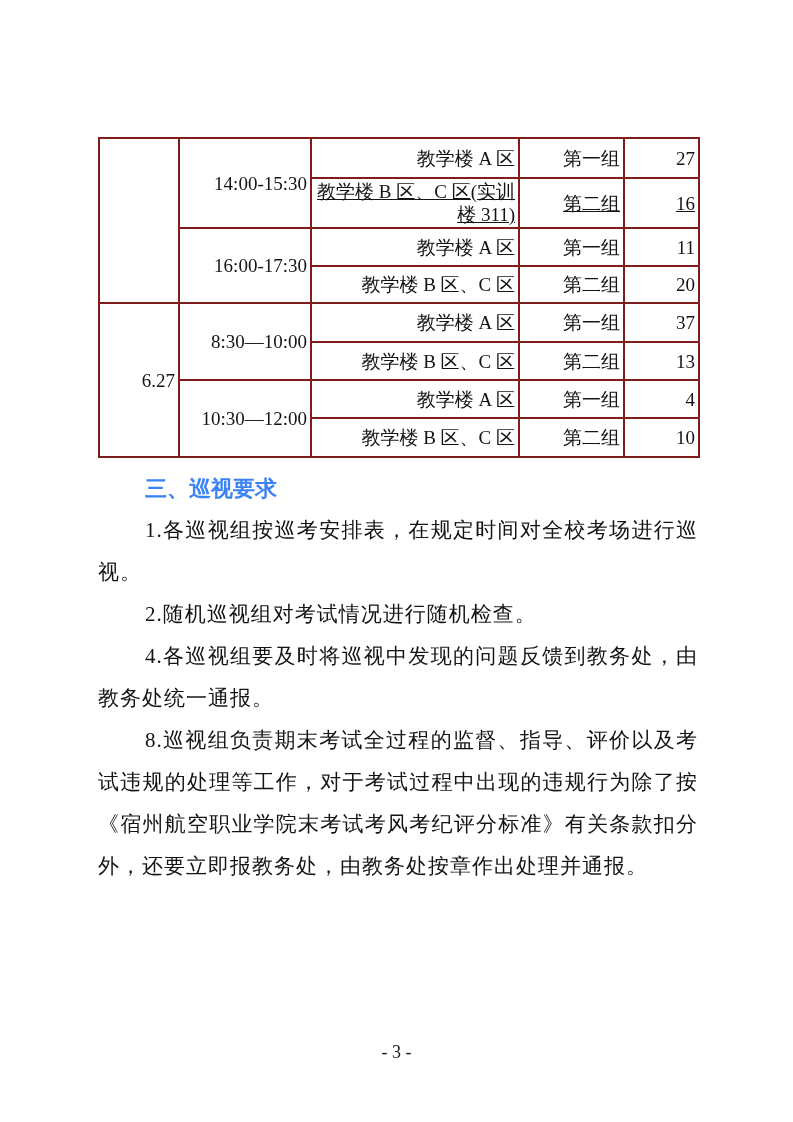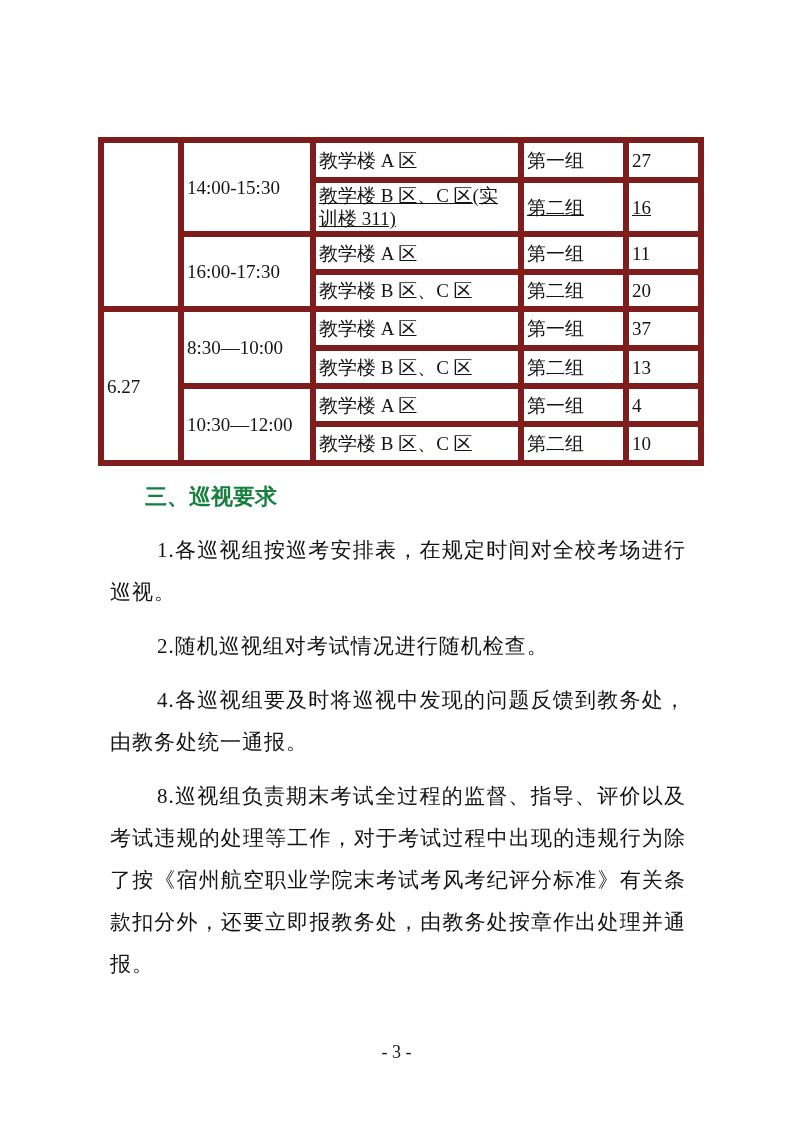--- a/index.html
+++ b/index.html
@@ -15,22 +15,22 @@
   .content{
     position:absolute;
     top:137px;left:98px;width:600px;
   }
   table.sched{
     border-collapse:collapse;
     table-layout:fixed;
     width:600px;
   }
   table.sched td{
-    border:6px solid #7f1d1d;
-    text-align:left;
+    border:2px solid #7f1d1d;
+    text-align:right;
     vertical-align:middle;
     font-size:19px;
     line-height:23px;
     padding:1px 3px;
     overflow:hidden;
   }
   col.c-date{width:80px;}
   col.c-time{width:132px;}
   col.c-loc{width:208px;}
   col.c-grp{width:105px;}
@@ -40,24 +40,24 @@
   tr.h38{height:38px;}
   tr.h37{height:37px;}
   tr.h39{height:39px;}
   .section-heading{
     margin:11px 0 0 0;
     padding-left:47px;
     font-family:"Liberation Sans","DejaVu Sans",sans-serif;
     font-weight:bold;
     font-size:22px;
     line-height:40px;
-    color:#15803d;
+    color:#3b82f6;
   }
   .para{
-    margin:12px;
+    margin:0;
     font-size:21px;
     line-height:42px;
     text-align:justify;
     text-indent:47px;
     letter-spacing:1px;
   }
   .footer{
     position:absolute;
     top:1042px;left:0;width:100%;
     text-align:center;

